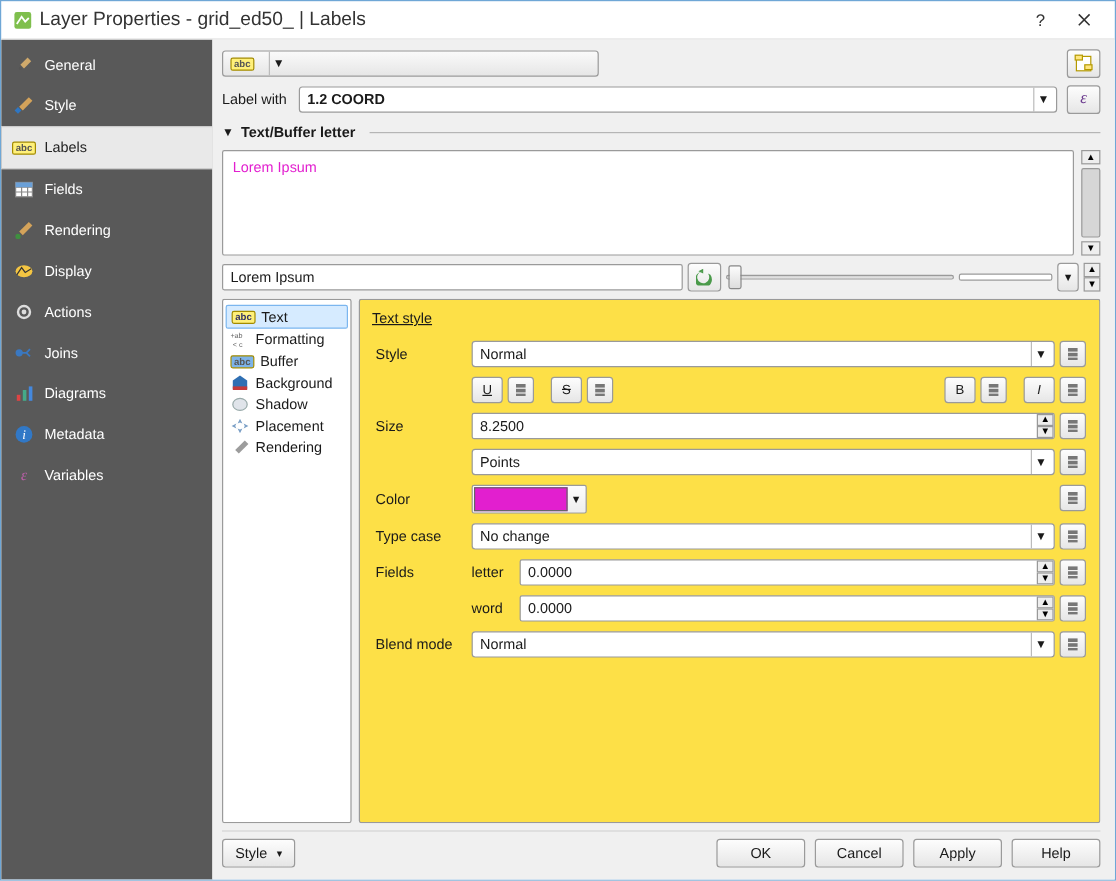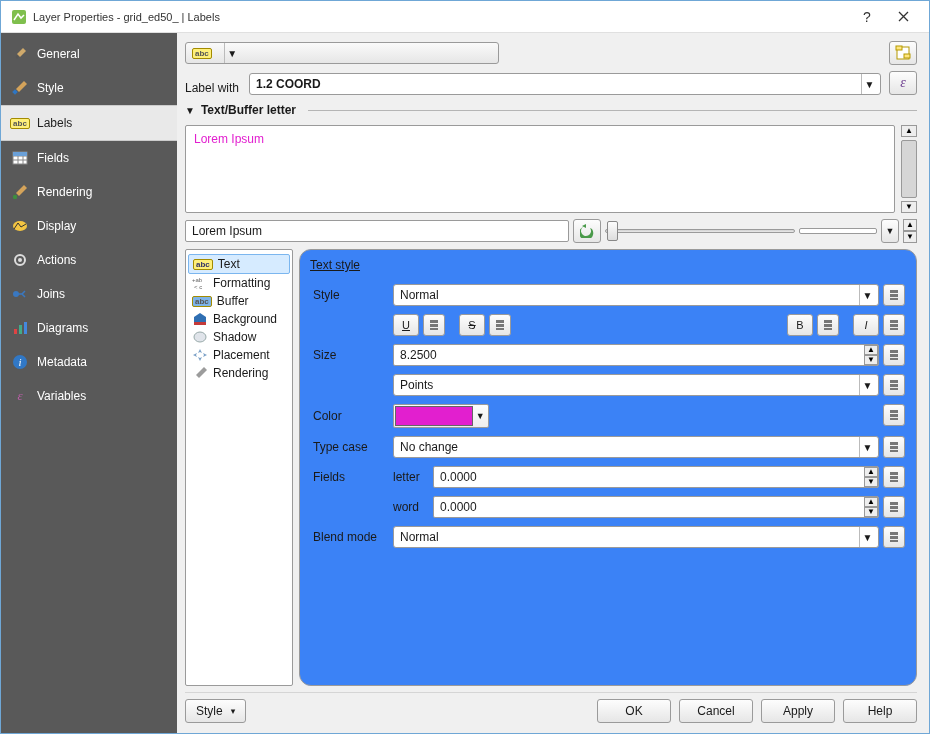--- a/index.html
+++ b/index.html
@@ -27,21 +27,21 @@
     align-items: center;
     padding: 0 6px 0 10px;
     border-bottom: 1px solid #e0e0e0;
   }
   .titlebar .app-icon {
     width: 16px; height: 16px;
     margin-right: 6px;
   }
   .titlebar .title {
     flex: 1;
-    font-size: 11px;
+    font-size: 16px;
     color: #333;
   }
   .titlebar .win-btn {
     width: 40px;
     height: 28px;
     display: flex;
     align-items: center;
     justify-content: center;
     color: #333;
     font-size: 14px;
@@ -120,21 +120,21 @@
   }
   .tool-btn {
     width: 28px; height: 24px;
     border: 1px solid #9a9a9a;
     border-radius: 3px;
     background: linear-gradient(#fdfdfd,#e6e6e6);
     display: flex; align-items: center; justify-content: center;
   }
   .label-with {
     display: flex;
-    align-items: flex-end;
+    align-items: center;
     gap: 8px;
   }
   .label-with .field-label { width: 56px; }
   .big-combo {
     flex: 1;
     height: 22px;
     border: 1px solid #9a9a9a;
     border-radius: 3px;
     background: #fff;
     display: flex;
@@ -268,23 +268,23 @@
     font-size: 12px;
     cursor: default;
   }
   .sub-tree .item.active {
     background: #d6ebff;
     border: 1px solid #7bb6ef;
     border-radius: 2px;
   }
   .form-panel {
     flex: 1;
-    background: #3b82f6;
-    border: 1px solid #9a9a9a;
-    border-radius: 12px;
+    background: #fde047;
+    border: 1px solid #9a9a9a;
+    border-radius: 2px;
     padding: 8px 8px 8px 10px;
     overflow: hidden;
   }
   .form-title { text-decoration: underline; margin-bottom: 8px; }
   table.form { width: 100%; border-collapse: collapse; }
   table.form td { padding: 4px 3px; vertical-align: middle; }
   td.lbl { width: 80px; }
   td.sublbl { width: 40px; }
   .data-drop-btn {
     width: 22px; height: 22px;

